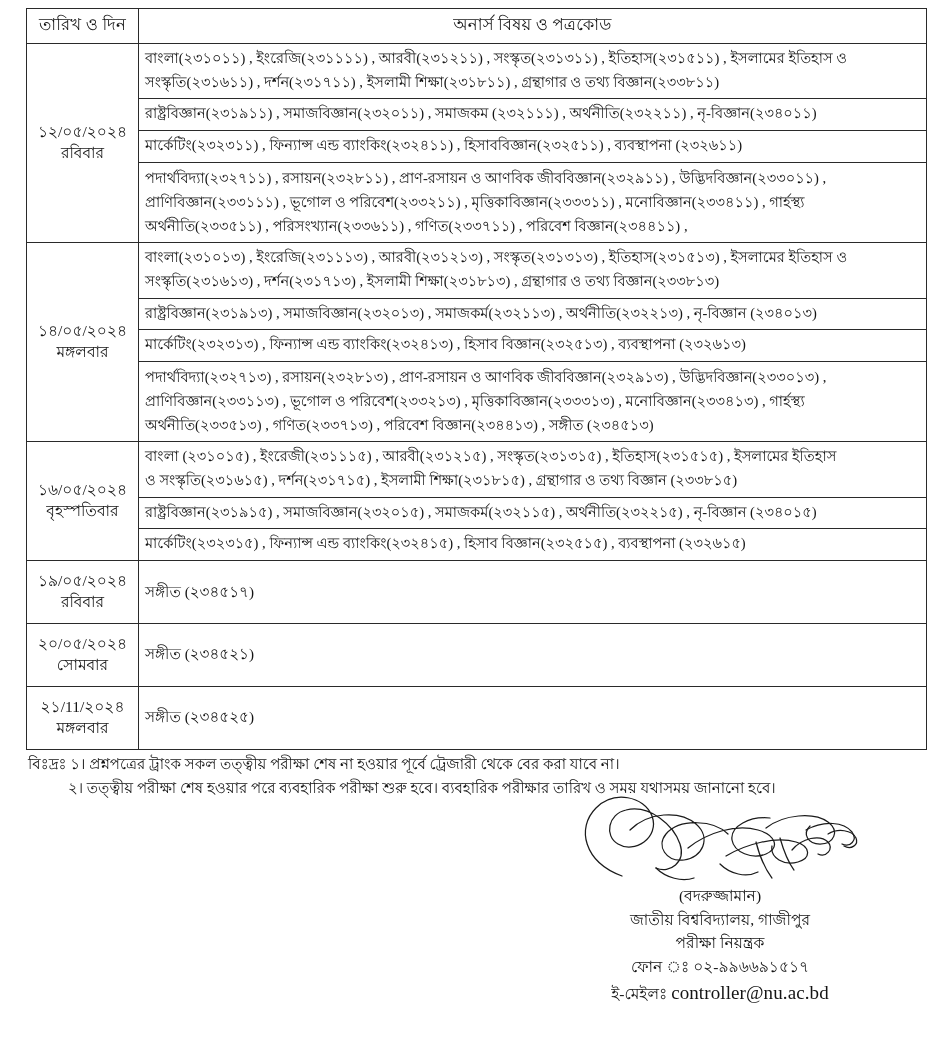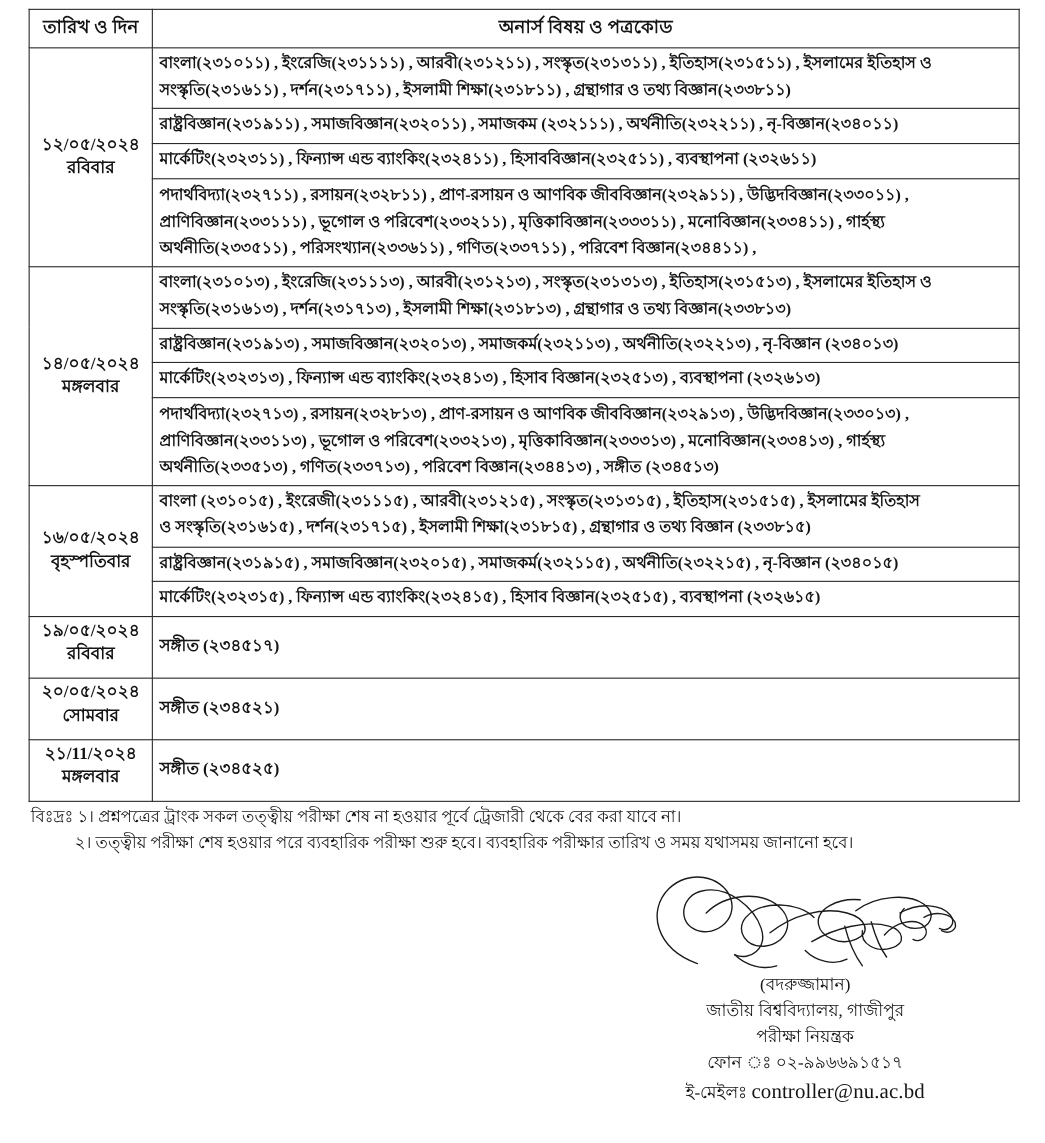--- a/index.html
+++ b/index.html
@@ -29,21 +29,21 @@
     width: 900px;
     border-collapse: collapse;
     table-layout: fixed;
     margin: 0;
   }
   table.routine td,
   table.routine th {
     border: 1.3px solid #2a2a2a;
     vertical-align: middle;
     padding: 3px 6px 4px 6px;
-    font-weight: bold;
+    font-weight: normal;
   }
   col.c-date { width: 112px; }
   col.c-subj { width: 788px; }
 
   .hdr-date, .hdr-subj {
     text-align: center;
     font-size: 16.5px;
     padding-top: 7px;
     padding-bottom: 7px;
     letter-spacing: .2px;
@@ -61,42 +61,42 @@
     font-size: 14.6px;
     line-height: 1.62;
     text-align: left;
     padding: 3px 8px 4px 9px;
   }
   .subj-cell p {
     margin: 0;
   }
   .subj-cell.tall { line-height: 1.66; }
   .single-row .subj-cell { font-size: 15.2px; padding-top: 8px; padding-bottom: 8px; }
-  .single-row .date-cell { padding-bottom: 10px; }
+  .single-row .date-cell { padding-top: 10px; padding-bottom: 10px; }
 
   
   .notes {
     margin-top: 2px;
     font-size: 15px;
     line-height: 1.62;
     padding-left: 2px;
   }
   .notes .note-row {
     display: block;
     white-space: nowrap;
   }
   .note-1 { padding-left: 0; }
   .note-2 { padding-left: 40px; }
   .note-3 { padding-left: 66px; }
   .notes-label { }
 
   
   .sign-block {
     position: absolute;
-    left: 12px;
+    left: 0;
     right: 0;
     top: 790px;
     text-align: center;
   }
   .sign-inner {
     width: 360px;
     margin-left: 540px;
     text-align: center;
   }
   .sign-scribble {

